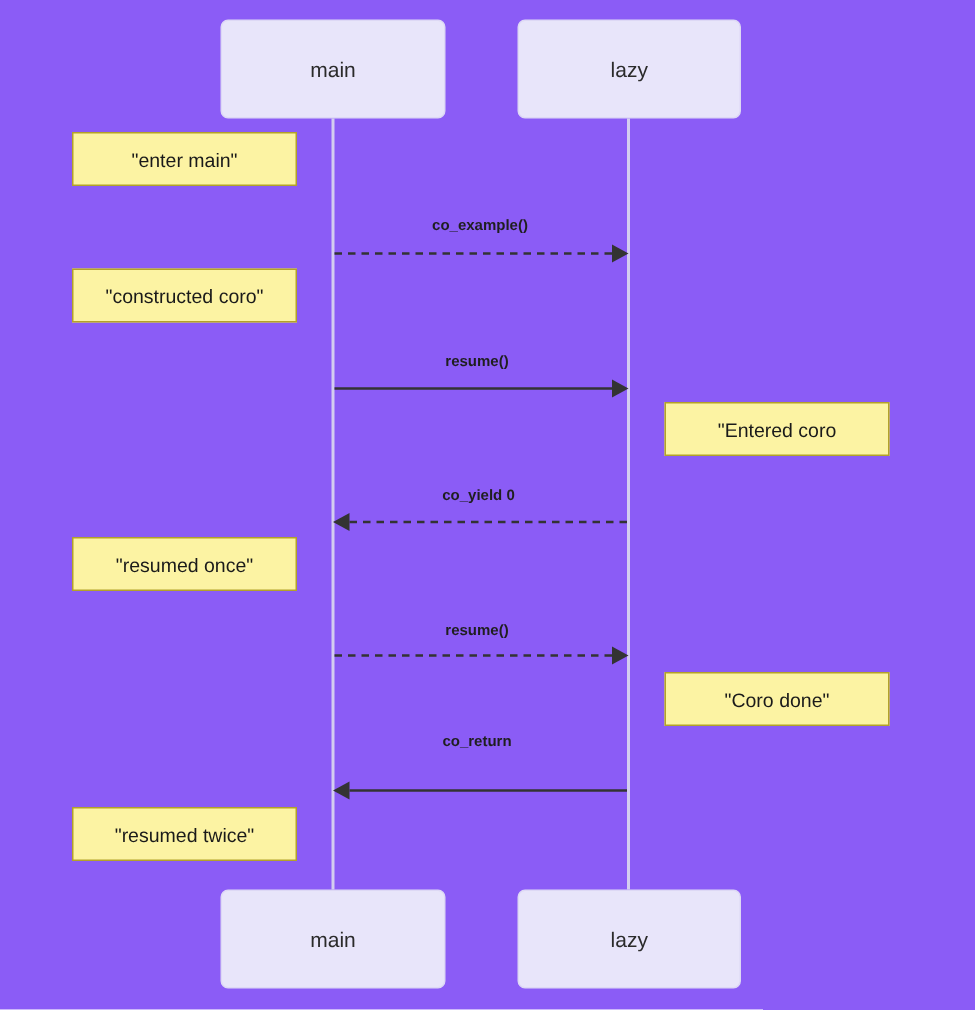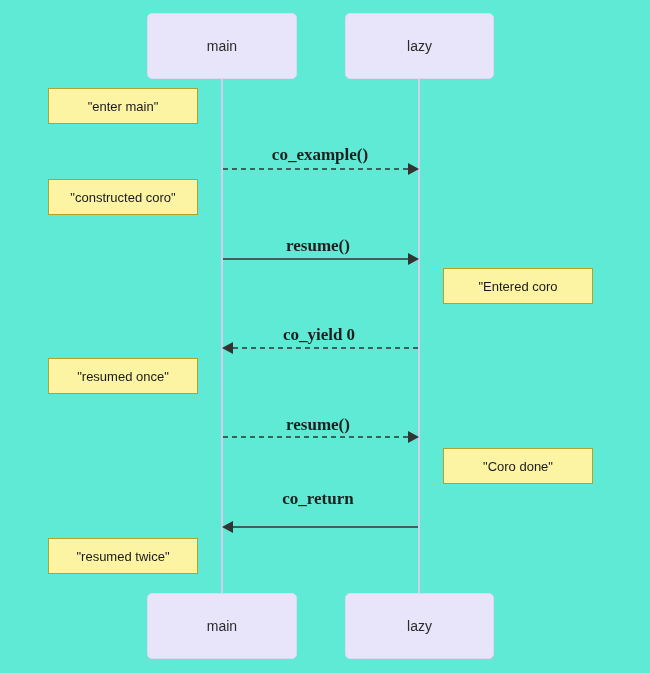--- a/index.html
+++ b/index.html
@@ -7,21 +7,21 @@
     padding: 0;
     background: #ffffff;
   }
   body {
     font-family: "Liberation Sans", sans-serif;
   }
   #diagram {
     position: relative;
     width: 650px;
     height: 673px;
-    background: #5eead4;
+    background: #8b5cf6;
     overflow: hidden;
   }
 
   
   .lifeline {
     position: absolute;
     width: 2px;
     background: #d4cdf0;
   }
 
@@ -61,24 +61,24 @@
     font-family: "Liberation Sans", sans-serif;
     line-height: 1;
   }
 
   
   .message {
     position: absolute;
   }
   .message-label {
     position: absolute;
-    font-size: 17px;
+    font-size: 10px;
     font-weight: bold;
     color: #1f1f1f;
-    font-family: Liberation Serif, serif;
+    font-family: Liberation Sans, sans-serif;
     white-space: nowrap;
     line-height: 1;
     transform: translateX(-50%);
   }
   .message svg {
     display: block;
     overflow: visible;
   }
 </style>
 </head>

